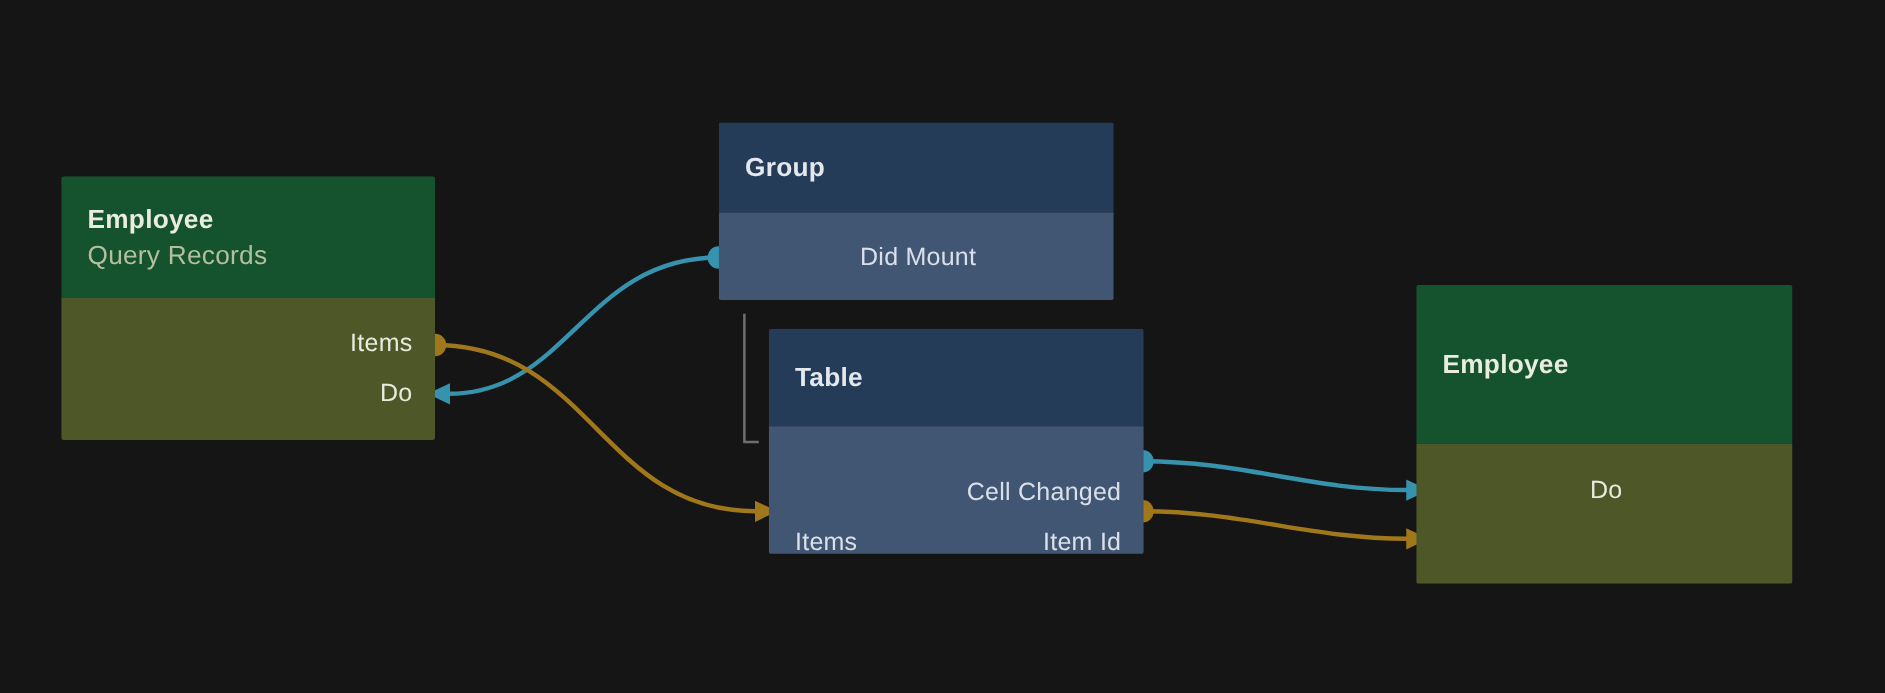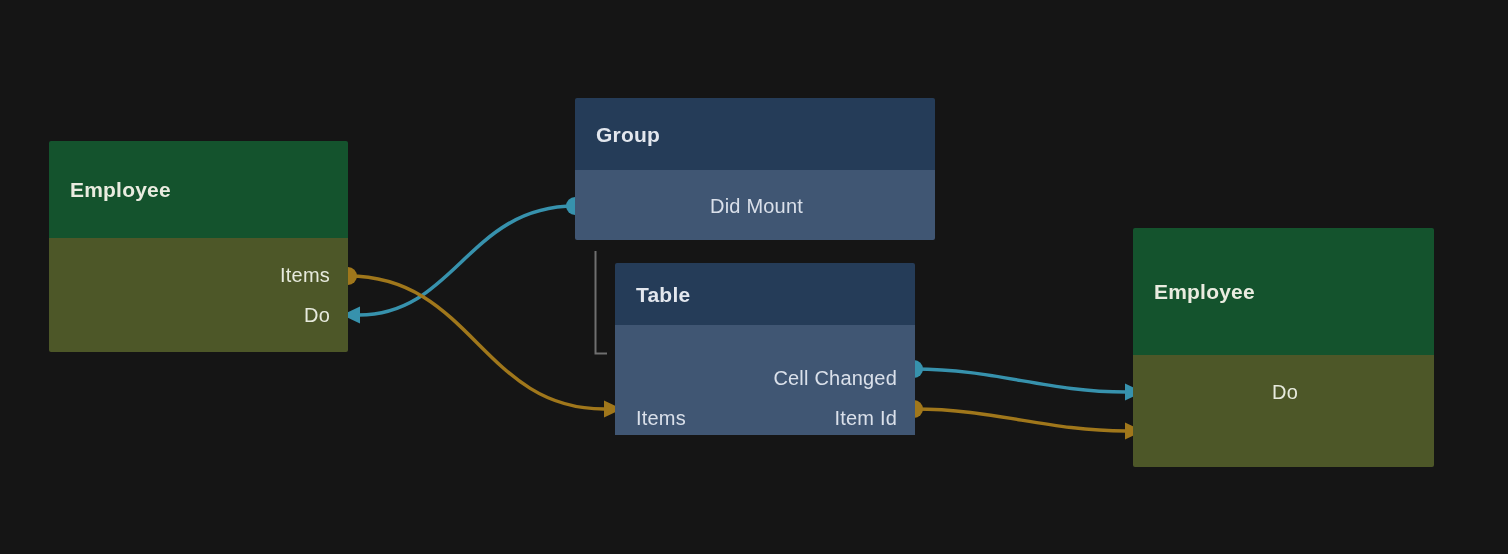--- a/index.html
+++ b/index.html
@@ -72,26 +72,26 @@
   .node--component .node-header { background: #253c58; }
   .node--component .node-body   { background: #405673; }
   .node--component .node-title  { color: #e3e7ee; }
   .node--component .port-row    { color: #dae0ea; }
 
   
   #node-query { left: 49px; top: 141px; width: 299px; height: 211px; }
   #node-query .node-header { height: 97px; }
   #node-query .node-body { height: 114px; padding-top: 17px; }
 
-  #node-group { left: 575px; top: 98px; width: 360px; height: 142px; }
+  #node-group { left: 575px; top: 98px; width: 316px; height: 142px; }
   #node-group .node-header { height: 72px; }
   #node-group .node-body { height: 70px; padding-top: 16px; }
 
   #node-table { left: 615px; top: 263px; width: 300px; height: 180px; }
-  #node-table .node-header { height: 62px; }
+  #node-table .node-header { height: 78px; }
   #node-table .node-body { height: 110px; padding-top: 33px; }
 
   #node-set { left: 1133px; top: 228px; width: 301px; height: 239px; }
   #node-set .node-header { height: 127px; }
   #node-set .node-body { height: 112px; padding-top: 17px; }
   #node-set .node-subtitle { max-width: 170px; }
 </style>
 </head>
 <body>
 
@@ -115,20 +115,21 @@
 
     <circle cx="348" cy="276" r="9" fill="#a0771b"></circle>
     <circle cx="575" cy="206" r="9" fill="#3792ad"></circle>
     <circle cx="914" cy="369" r="9" fill="#3792ad"></circle>
     <circle cx="914" cy="409" r="9" fill="#a0771b"></circle>
   </svg>
 
   <div class="node node--action" id="node-query">
     <div class="node-header">
       <div class="node-title">Employee</div>
+      <div class="node-subtitle">Query Records</div>
     </div>
     <div class="node-body">
       <div class="port-row align-right">
         <span>Items</span>
       </div>
       <div class="port-row align-right">
         <span>Do</span>
       </div>
     </div>
   </div>

